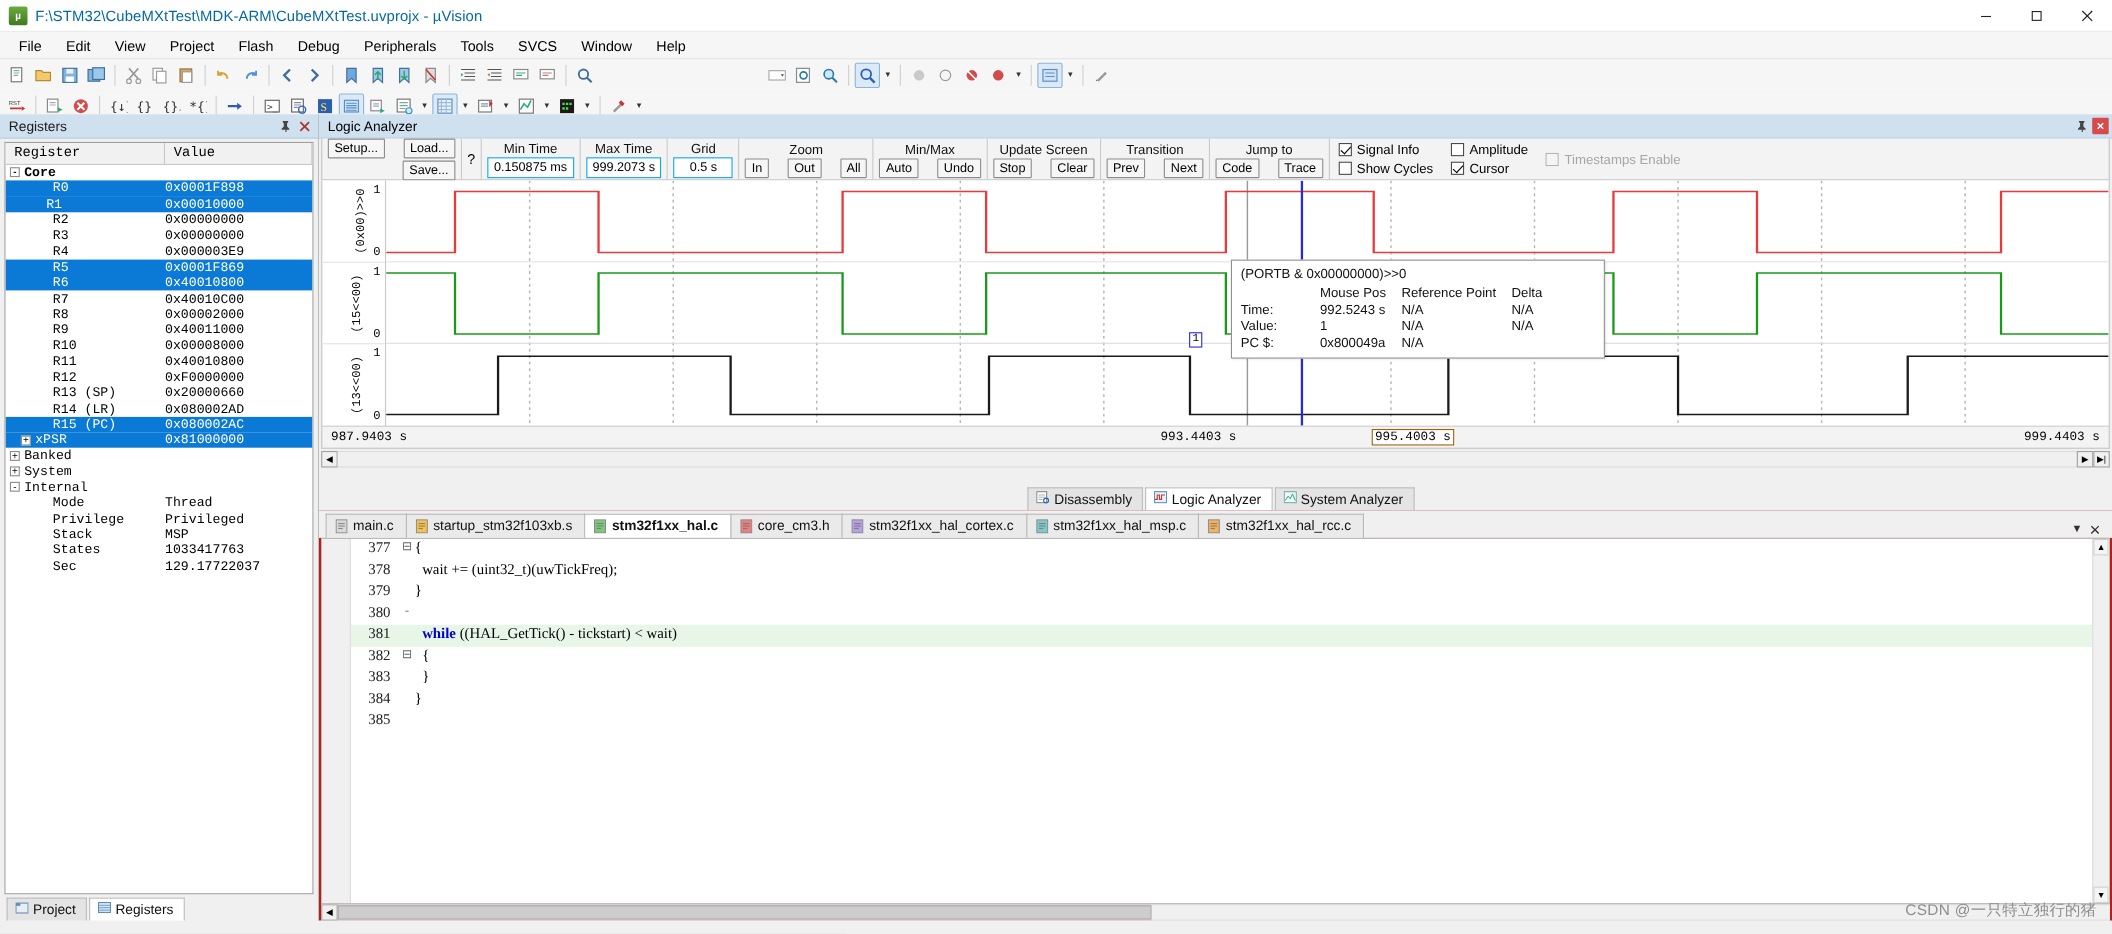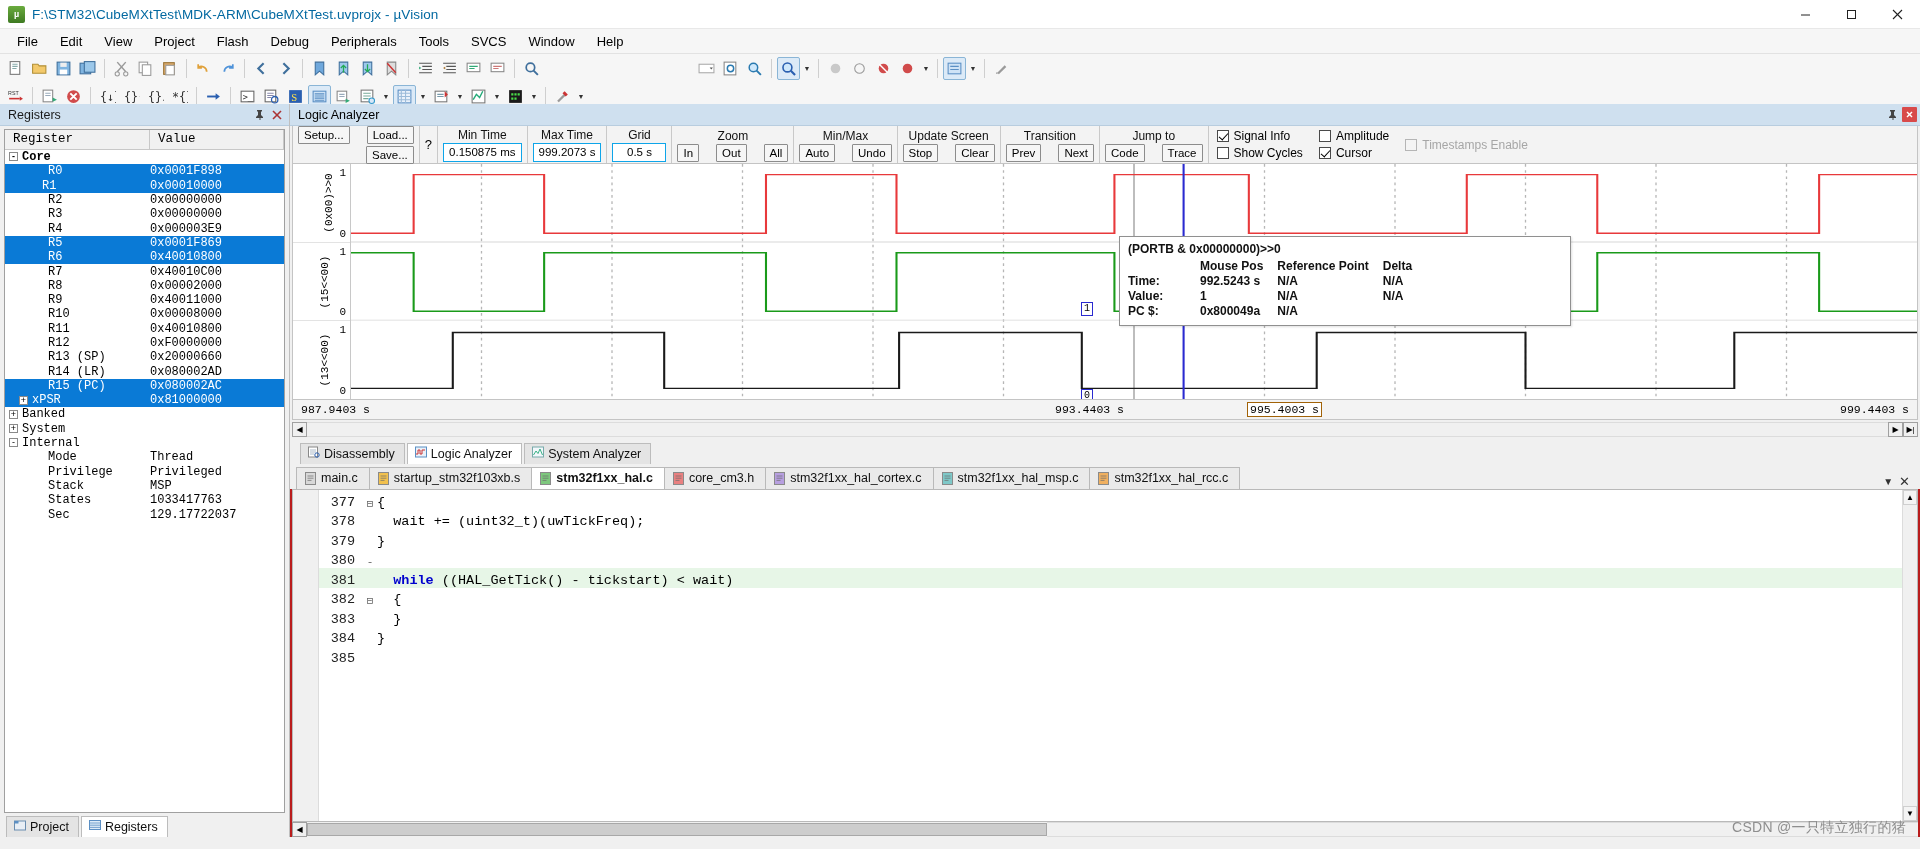--- a/index.html
+++ b/index.html
@@ -156,21 +156,21 @@
             border: 1px solid #b9b9b9; border-bottom: none; background: #eaeaea; color: #111;
             margin-right: -1px; }
   .ed-tab.active { background: #ffffff; font-weight: bold; }
   .tabdoc { width: 11px; height: 13px; display: inline-block; position: relative; }
   .ed-tabs-right { margin-left: auto; display: flex; align-items: center; gap: 6px; padding-right: 10px; }
   .ed-body { flex: 1; background: #fff; border: 1px solid #b9b9b9; margin: 0 2px 0 2px;
              display: flex; min-height: 0; overflow: hidden; position: relative; }
   .gutter-bp { width: 26px; background: #f0f0f0; border-right: 1px solid #dcdcdc; }
   .ed-code { flex: 1; font-family: "Liberation Mono", monospace; font-size: 13.5px;
              position: relative; overflow: hidden; }
-  .code-line { height: 19.5px; display: flex; align-items: flex-end; white-space: pre; }
+  .code-line { height: 19.5px; display: flex; align-items: flex-start; white-space: pre; font-family: Liberation Serif, serif; }
   .code-line.hl { background: #e7f6e7; }
   .ln { width: 44px; text-align: right; padding-right: 8px; color: #222; }
   .fold { width: 14px; text-align: center; color: #666; font-size: 11px; }
   .kw { color: #0000cd; font-weight: bold; }
   .vscroll { width: 15px; background: #f0f0f0; border-left: 1px solid #dcdcdc;
              display: flex; flex-direction: column; }
   .vs-btn { height: 15px; display: flex; align-items: center; justify-content: center; font-size: 8px;
             border: 1px solid #cfcfcf; background: #f4f4f4; }
   .vs-track { flex: 1; }
   .hscroll { height: 15px; display: flex; align-items: center; margin: 0 2px; background: #f0f0f0; }
@@ -846,21 +846,21 @@
 
               <polyline fill="none" stroke="#e8393b" stroke-width="1.6" points="0,78 48,78 48,12 148,12 148,78 318,78 318,12 418,12 418,78 585,78 585,12 688,12 688,78 855,78 855,12 955,12 955,78 1125,78 1125,12 1200,12"></polyline>
 
               <polyline fill="none" stroke="#1a9a1a" stroke-width="1.6" points="0,100 48,100 48,166 148,166 148,100 318,100 318,166 418,166 418,100 585,100 585,166 688,166 688,100 855,100 855,166 955,166 955,100 1125,100 1125,166 1200,166"></polyline>
 
               <polyline fill="none" stroke="#1a1a1a" stroke-width="1.6" points="0,253 78,253 78,190 240,190 240,253 420,253 420,190 560,190 560,253 740,253 740,190 900,190 900,253 1060,253 1060,190 1200,190"></polyline>
 
               <line x1="638" y1="0" x2="638" y2="265" stroke="#2a2ad0" stroke-width="1.6"></line>
             </svg>
 
-            <div class="la-tip" style="left:calc(50% - 15px); top:72px; width:452px;font-weight:bold;">
+            <div class="la-tip" style="left:calc(50% - 15px); top:72px; width:340px;">
               <div class="tip-head">(PORTB &amp; 0x00000000)&gt;&gt;0</div>
               <table>
                 <tbody>
                     <tr>
                   <td style="width:72px"></td>
                   <td>Mouse Pos</td>
                   <td>Reference Point</td>
                   <td>Delta</td>
                 </tr>
                 <tr>
@@ -897,21 +897,21 @@
           <span class="axis-lbl" style="right:8px">999.4403 s</span>
         </div>
 
         <div class="la-scroll">
           <div class="sc-btn">◀</div>
           <div class="sc-track"></div>
           <div class="sc-btn">▶</div>
           <div class="sc-btn">▶|</div>
         </div>
 
-        <div class="pane-tabs" style="padding-left:10px; margin-top:4px;">
+        <div class="pane-tabs" style="padding-left:10px; margin-top:16px;justify-content:center;">
           <div class="ptab">
             <span>
               <svg width="12" height="12" viewBox="0 0 12 12">
                   <rect x="0.5" y="1" width="9" height="10" fill="#fff" stroke="#888"></rect>
                   <path d="M2 4h6M2 6h6M2 8h4" stroke="#9ab" stroke-width="0.8"></path>
                   <circle cx="9" cy="9" r="2.2" fill="none" stroke="#2a5fb0"></circle>
                 </svg>
             </span>
             <span>Disassembly</span>
           </div>

